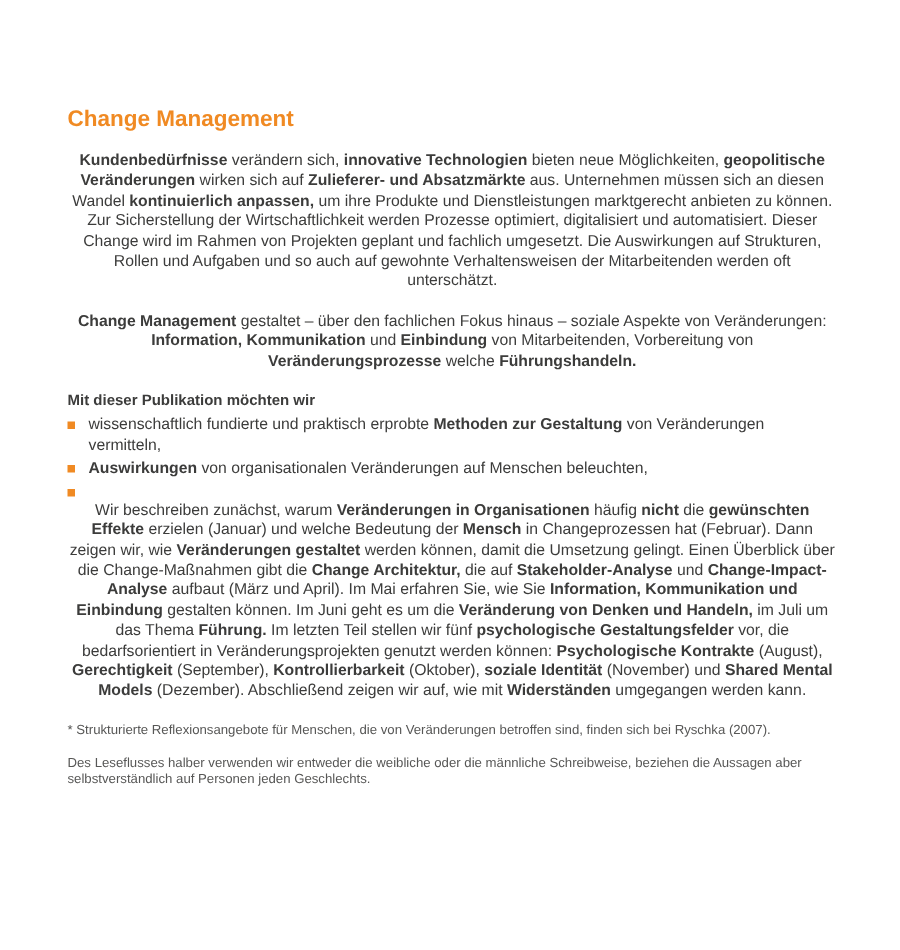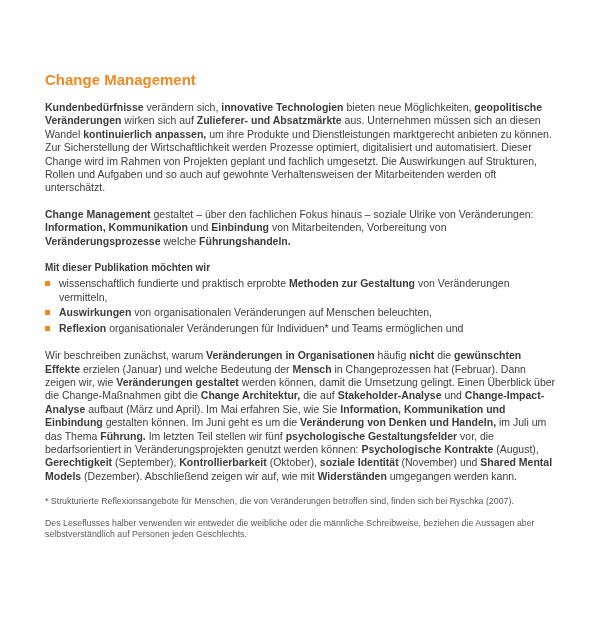--- a/index.html
+++ b/index.html
@@ -27,21 +27,21 @@
     font-size: 15px;
     font-weight: 700;
     color: var(--accent);
     margin: 0 0 12px 0;
     line-height: 18px;
   }
   .para {
     font-size: 10.5px;
     line-height: 13.4px;
     margin: 0 0 13px 0;
-    text-align: left;
+    text-align: center;
   }
   .para b { font-weight: 700; }
   .list-heading {
     font-size: 10px;
     line-height: 13.4px;
     font-weight: 700;
     margin: 0 0 3px 0;
   }
   ul.bullet-list {
     list-style: none;
@@ -78,36 +78,35 @@
 </style>
 </head>
 <body>
 
 <div class="page">
 
   <h1 class="doc-title">Change Management</h1>
 
   <p class="para"><b>Kundenbedürfnisse</b><span> verändern sich, </span><b>innovative Technologien</b><span> bieten neue Möglichkeiten, </span><b>geopolitische Veränderungen</b><span> wirken sich auf </span><b>Zulieferer- und Absatzmärkte</b><span> aus. Unternehmen müssen sich an diesen Wandel </span><b>kontinuierlich anpassen,</b><span> um ihre Produkte und Dienstleistungen marktgerecht anbieten zu können. Zur Sicherstellung der Wirtschaftlichkeit werden Prozesse optimiert, digitalisiert und automatisiert. Dieser Change wird im Rahmen von Projekten geplant und fachlich umgesetzt. Die Auswirkungen auf Strukturen, Rollen und Aufgaben und so auch auf gewohnte Verhaltensweisen der Mitarbeitenden werden oft unterschätzt.</span></p>
 
-  <p class="para"><b>Change Management</b><span> gestaltet – über den fachlichen Fokus hinaus – soziale Ulrike von Veränderungen: </span><b>Information, Kommunikation</b><span> und </span><b>Einbindung</b><span> von Mitarbeitenden, Vorbereitung von </span><b>Veränderungsprozesse</b><span> welche </span><b>Führungshandeln.</b></p>
+  <p class="para"><b>Change Management</b><span> gestaltet – über den fachlichen Fokus hinaus – soziale Aspekte von Veränderungen: </span><b>Information, Kommunikation</b><span> und </span><b>Einbindung</b><span> von Mitarbeitenden, Vorbereitung von </span><b>Veränderungsprozesse</b><span> welche </span><b>Führungshandeln.</b></p>
 
   <p class="list-heading">Mit dieser Publikation möchten wir</p>
 
   <ul class="bullet-list">
     <li>
       <span class="bullet-sq"></span>
       <span><span>wissenschaftlich fundierte und praktisch erprobte </span><b>Methoden zur Gestaltung</b><span> von Veränderungen vermitteln,</span></span>
     </li>
     <li>
       <span class="bullet-sq"></span>
       <span><b>Auswirkungen</b><span> von organisationalen Veränderungen auf Menschen beleuchten,</span></span>
     </li>
     <li>
       <span class="bullet-sq"></span>
-      <span><b>Reflexion</b><span> organisationaler Veränderungen für Individuen* und Teams ermöglichen und</span></span>
     </li>
   </ul>
 
   <p class="para"><span>Wir beschreiben zunächst, warum </span><b>Veränderungen in Organisationen</b><span> häufig </span><b>nicht</b><span> die </span><b>gewünschten Effekte</b><span> erzielen (Januar) und welche Bedeutung der </span><b>Mensch</b><span> in Changeprozessen hat (Februar). Dann zeigen wir, wie </span><b>Veränderungen gestaltet</b><span> werden können, damit die Umsetzung gelingt. Einen Überblick über die Change-Maßnahmen gibt die </span><b>Change Architektur,</b><span> die auf </span><b>Stakeholder-Analyse</b><span> und </span><b>Change-Impact-Analyse</b><span> aufbaut (März und April). Im Mai erfahren Sie, wie Sie </span><b>Information, Kommunikation und Einbindung</b><span> gestalten können. Im Juni geht es um die </span><b>Veränderung von Denken und Handeln,</b><span> im Juli um das Thema </span><b>Führung.</b><span> Im letzten Teil stellen wir fünf </span><b>psychologische Gestaltungsfelder</b><span> vor, die bedarfsorientiert in Veränderungsprojekten genutzt werden können: </span><b>Psychologische Kontrakte</b><span> (August), </span><b>Gerechtigkeit</b><span> (September), </span><b>Kontrollierbarkeit</b><span> (Oktober), </span><b>soziale Identität</b><span> (November) und </span><b>Shared Mental Models</b><span> (Dezember). Abschließend zeigen wir auf, wie mit </span><b>Widerständen</b><span> umgegangen werden kann.</span></p>
 
 
 
   <p class="footnote">* Strukturierte Reflexionsangebote für Menschen, die von Veränderungen betroffen sind, finden sich bei Ryschka (2007).</p>
 
   <p class="footnote">Des Leseflusses halber verwenden wir entweder die weibliche oder die männliche Schreibweise, beziehen die Aussagen aber selbstverständlich auf Personen jeden Geschlechts.</p>

